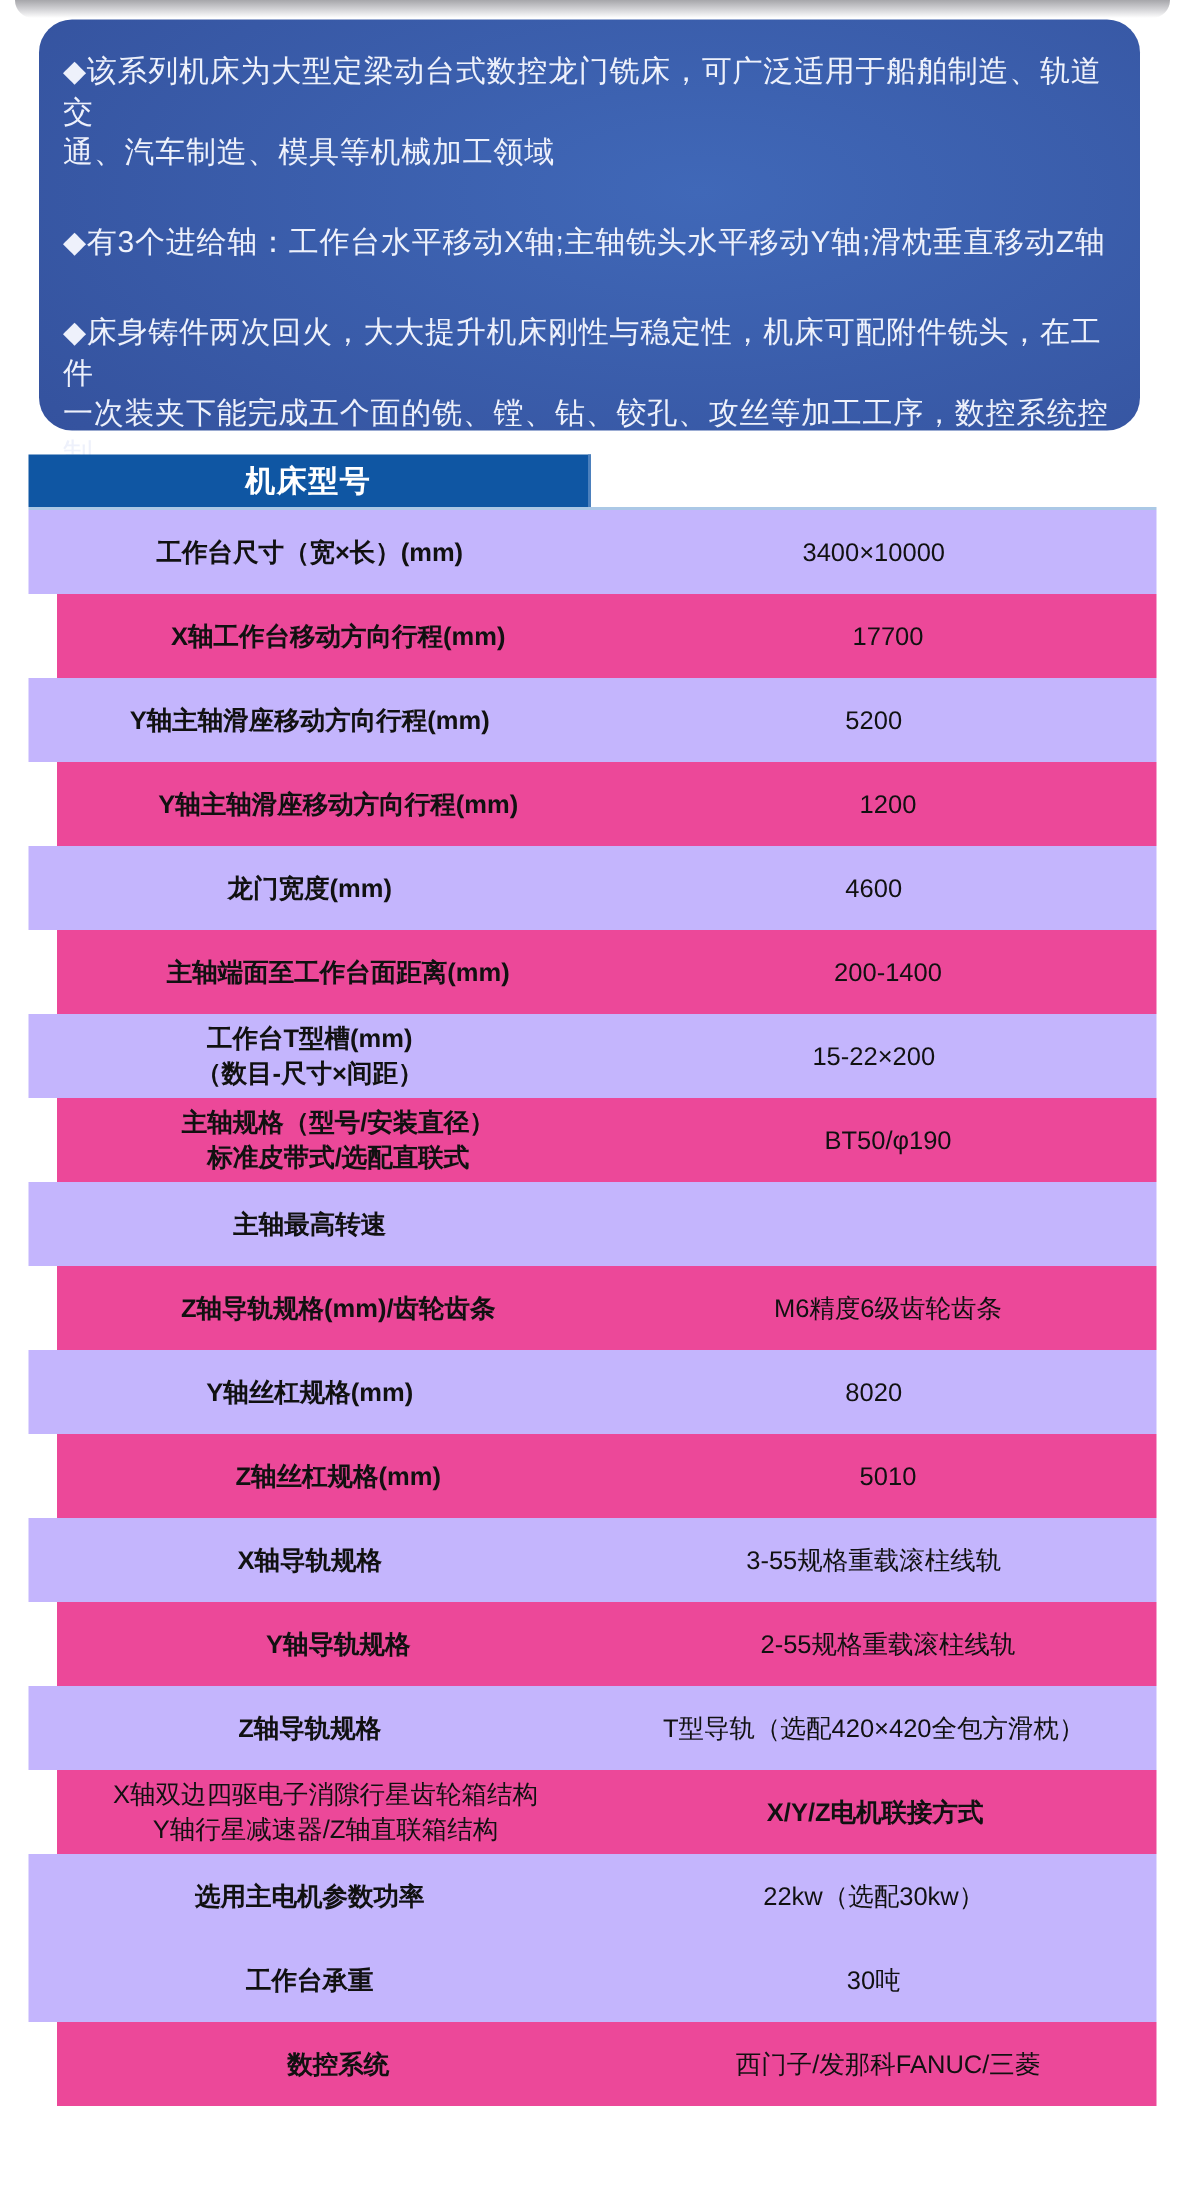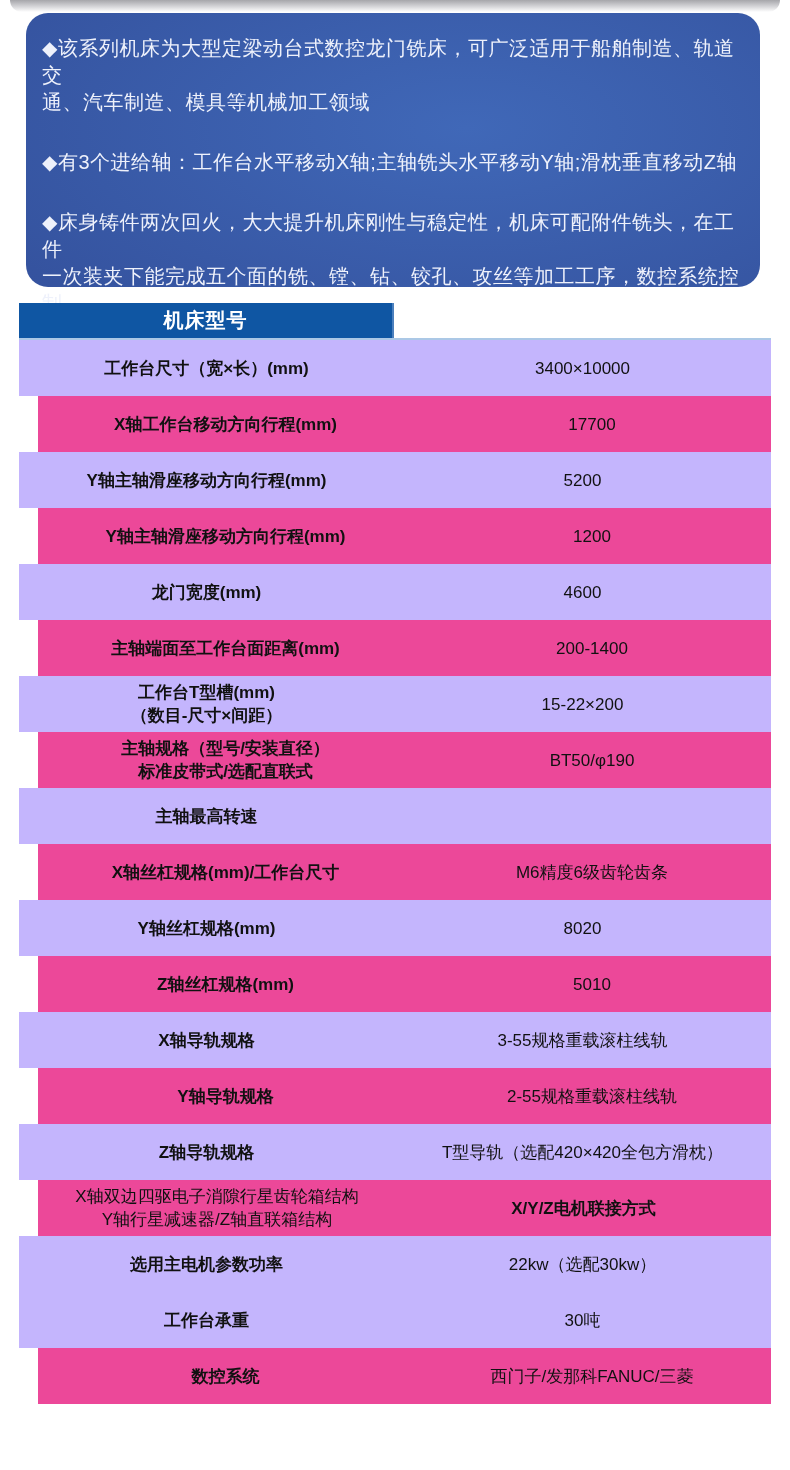--- a/index.html
+++ b/index.html
@@ -98,21 +98,21 @@
         </div>
         <div class="row shaded">
           <div class="cell label">主轴规格（型号/安装直径）
 标准皮带式/选配直联式</div>
           <div class="cell value">BT50/φ190</div>
         </div>
         <div class="row">
           <div class="cell label">主轴最高转速</div>
         </div>
         <div class="row shaded">
-          <div class="cell label">X轴丝杠规格(mm)/工作台尺寸</div>
+          <div class="cell label">Z轴导轨规格(mm)/齿轮齿条</div>
           <div class="cell value">M6精度6级齿轮齿条</div>
         </div>
         <div class="row">
           <div class="cell label">Y轴丝杠规格(mm)</div>
           <div class="cell value">8020</div>
         </div>
         <div class="row shaded">
           <div class="cell label">Z轴丝杠规格(mm)</div>
           <div class="cell value">5010</div>
         </div>

